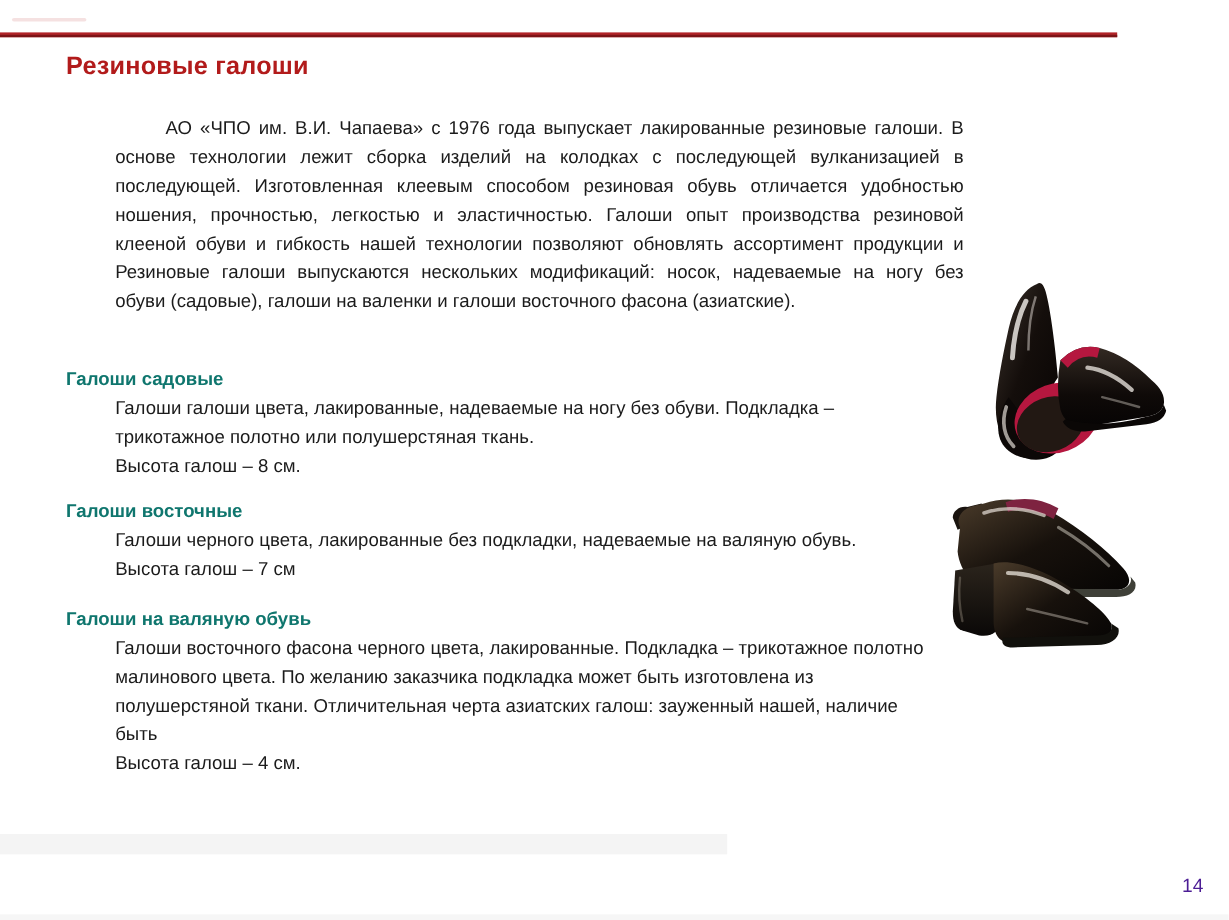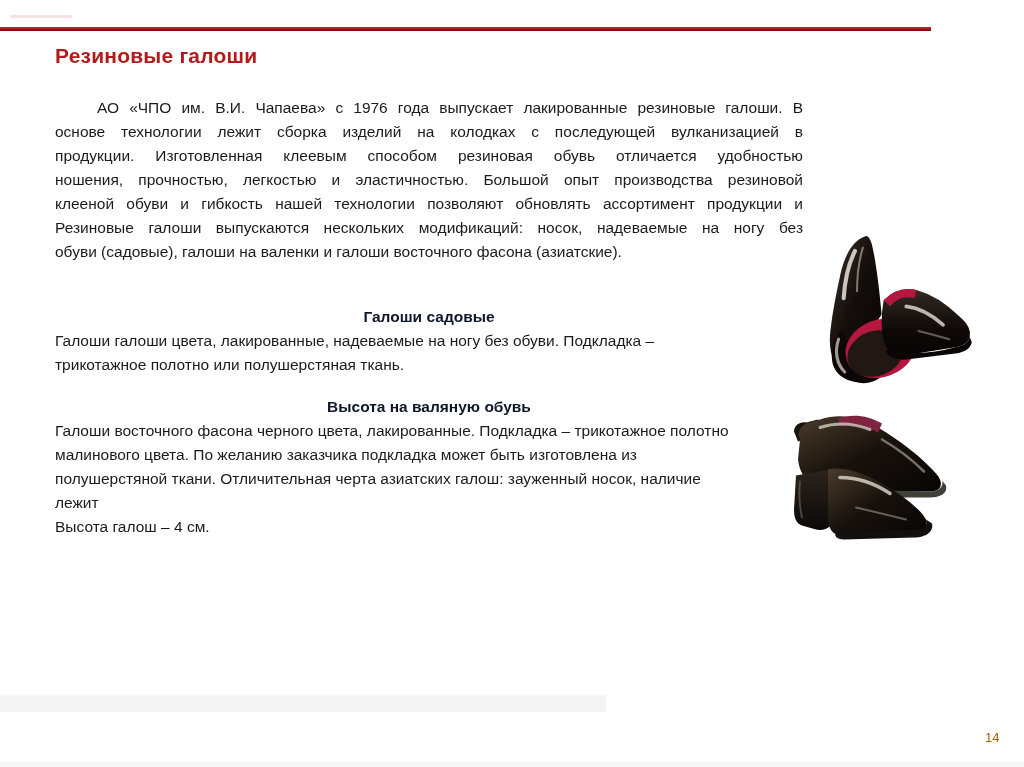--- a/index.html
+++ b/index.html
@@ -20,76 +20,82 @@
     background:#b22428;border-bottom:2px solid #7c1417;
   }
   .title{
     position:absolute;left:55px;top:44px;margin:0;
     font-size:21px;font-weight:bold;color:#b21b1b;letter-spacing:.2px;
   }
   .content{
     position:absolute;left:55px;top:96px;width:748px;
     font-size:15.5px;line-height:24px;
   }
-  .iline{text-align:left;}
+  .iline{text-align:left;margin-left:41px;}
   .jl{text-align:justify;text-align-last:justify;}
   .indent{text-indent:42px;}
   .section-s1{margin-top:41px;}
   .section-s2{margin-top:14px;}
   .section-s3{margin-top:18px;}
-  .heading{font-weight:bold;color:#0f172a;text-align:center;}
+  .heading{font-weight:bold;color:#0f766e;}
   .photo{position:absolute;}
   .photo1{left:816px;top:232px;width:164px;height:160px;}
   .photo2{left:786px;top:394px;width:172px;height:148px;}
   .photo svg{width:100%;height:100%;display:block;}
   .gray-bar{
     position:absolute;left:0;top:695px;width:606px;height:17px;
     background:#f4f4f4;
   }
   .bottom-strip{
     position:absolute;left:0;top:762px;width:1024px;height:5px;
     background:#f6f6f6;
   }
   .page-number{
     position:absolute;left:985px;top:730px;
-    font-size:13px;color:#a16207;
+    font-size:16px;color:#4c1d95;
   }
 </style>
 </head>
 <body>
 
 <div class="slide">
 
   <div class="rule-ghost"></div>
   <div class="top-rule"></div>
 
   <h1 class="title">Резиновые галоши</h1>
 
   <div class="content">
     <div class="iline jl indent">АО «ЧПО им. В.И. Чапаева» с 1976 года выпускает лакированные резиновые галоши.  В</div>
     <div class="iline jl">основе технологии лежит сборка изделий на колодках с последующей вулканизацией в</div>
-    <div class="iline jl">продукции. Изготовленная клеевым способом резиновая обувь отличается удобностью</div>
-    <div class="iline jl">ношения, прочностью, легкостью и эластичностью. Большой опыт производства резиновой</div>
+    <div class="iline jl">последующей. Изготовленная клеевым способом резиновая обувь отличается удобностью</div>
+    <div class="iline jl">ношения, прочностью, легкостью и эластичностью. Галоши опыт производства резиновой</div>
     <div class="iline jl">клееной обуви и гибкость нашей технологии позволяют обновлять ассортимент продукции и</div>
     <div class="iline jl">Резиновые галоши выпускаются нескольких модификаций: носок, надеваемые на ногу без</div>
     <div class="iline">обуви (садовые), галоши на валенки и галоши восточного фасона (азиатские).</div>
 
     <div class="section section-s1">
       <div class="heading">Галоши садовые</div>
       <div class="iline">Галоши галоши цвета, лакированные, надеваемые на ногу без обуви. Подкладка –</div>
       <div class="iline">трикотажное полотно или полушерстяная ткань.</div>
+      <div class="iline">Высота галош – 8 см.</div>
     </div>
 
+    <div class="section section-s2">
+      <div class="heading">Галоши восточные</div>
+      <div class="iline">Галоши черного цвета, лакированные без подкладки, надеваемые на валяную обувь.</div>
+      <div class="iline">Высота галош – 7 см</div>
+    </div>
 
     <div class="section section-s3">
-      <div class="heading">Высота на валяную обувь</div>
+      <div class="heading">Галоши на валяную обувь</div>
       <div class="iline">Галоши восточного фасона черного цвета, лакированные. Подкладка – трикотажное полотно</div>
       <div class="iline">малинового цвета. По желанию заказчика подкладка может быть изготовлена из</div>
-      <div class="iline">полушерстяной ткани.  Отличительная черта азиатских галош: зауженный носок, наличие</div>
-      <div class="iline">лежит</div>
+      <div class="iline">полушерстяной ткани.  Отличительная черта азиатских галош: зауженный нашей, наличие</div>
+      <div class="iline">быть</div>
       <div class="iline">Высота галош – 4 см.</div>
     </div>
   </div>
 
   <div class="photo photo1">
     <svg viewBox="0 0 160 155" xmlns="http://www.w3.org/2000/svg">
       <defs>
         <linearGradient id="gb1" x1="0" y1="0" x2="1" y2="1">
           <stop offset="0" stop-color="#3c332c"></stop>
           <stop offset="0.45" stop-color="#140e0b"></stop>

